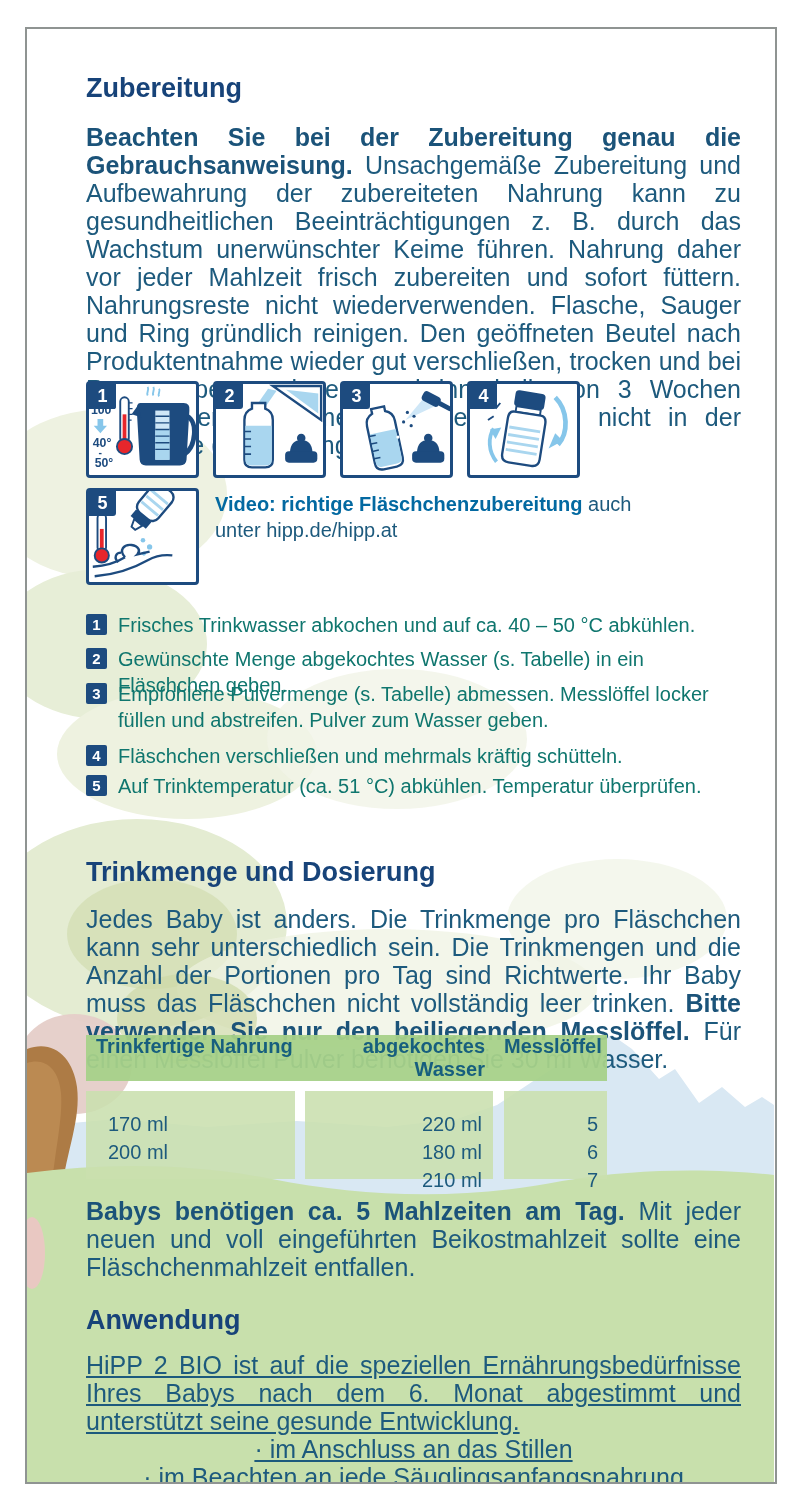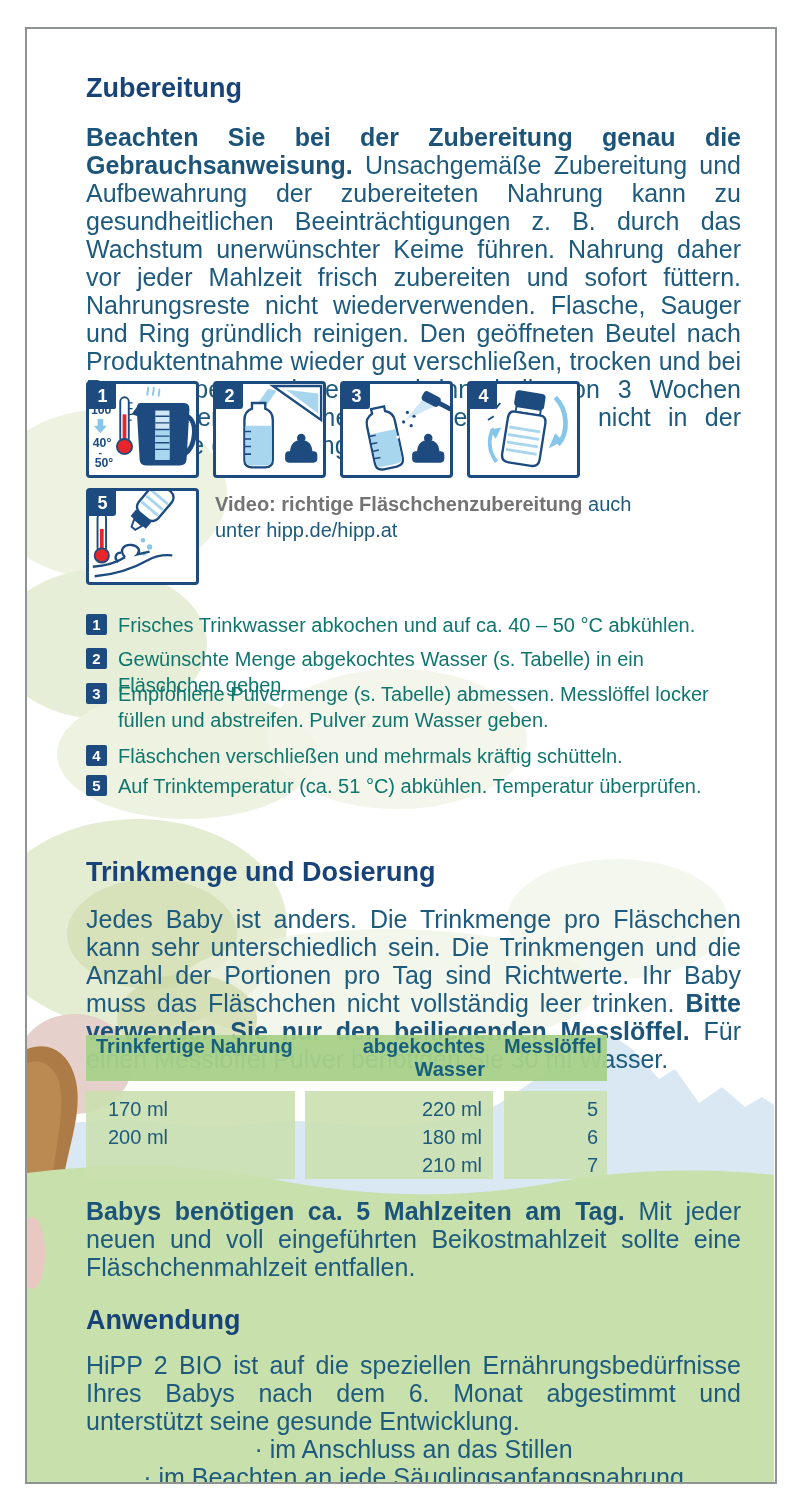--- a/index.html
+++ b/index.html
@@ -23,39 +23,39 @@
     border:3px solid #1d4b7f; border-radius:4px; z-index:10;
   }
   .picto svg { width:100%; height:100%; display:block; }
   .picto .num {
     position:absolute; left:0; top:0; width:27px; height:25px; background:#1d4b7f;
     color:#fff; font-size:18px; font-weight:bold; display:flex; align-items:center;
     justify-content:center; border-radius:0 0 3px 0;
   }
   .video-note { position:absolute; left:188px; top:462px; width:445px; z-index:10;
     color:#1d5a7d; font-size:20px; line-height:26px; }
-  .video-note b { color:#737373; }
+  .video-note b { color:#0369a1; }
   .step { position:absolute; left:59px; width:648px; display:flex; gap:11px; z-index:10; }
   .badge {
     flex:0 0 auto; width:21px; height:21px; margin-top:2px; background:#1d4b7f; color:#fff;
     font-size:15px; font-weight:bold; display:flex; align-items:center; justify-content:center;
     border-radius:2px;
   }
   .stext { color:#0f766e; font-size:20px; line-height:26px; }
   .thead {
     position:absolute; left:59px; top:1006px; width:521px; height:46px; z-index:10;
     background:rgba(166,209,137,0.95); display:flex; align-items:flex-start;
     color:#175f7e; font-size:20px; font-weight:bold;
   }
   .thead .hc1 { width:209px; padding-left:10px; }
   .thead .hc2 { width:188px; margin-left:10px; text-align:right; padding-right:8px; }
   .thead .hc3 { width:103px; margin-left:11px; text-align:right; padding-right:7px; }
   .tcol {
     position:absolute; top:1062px; height:88px; z-index:10;
-    background:rgba(201,223,174,0.88); padding-top:4px;
+    background:rgba(201,223,174,0.88); padding-top:19px;
     color:#1d5a7d; font-size:20px; line-height:28px;
   }
   .tcol div { height:28px; }
   .col1 { left:59px; width:209px; padding-left:22px; }
   .col2 { left:278px; width:188px; text-align:right; padding-right:11px; }
   .col3 { left:477px; width:103px; text-align:right; padding-right:9px; }
   .bullets div { text-align:center; }
   svg .nv { stroke:#1d4b7f; }
   svg text { font-family:"Liberation Sans", sans-serif; font-weight:bold; fill:#1d4b7f; font-size:13px; }
 </style>
@@ -245,21 +245,21 @@
       <div>5</div>
       <div>6</div>
       <div>7</div>
     </div>
 
     <div class="para txt" style="left:59px;top:1168px;">
       <b>Babys benötigen ca. 5 Mahlzeiten am Tag.</b><span> Mit jeder neuen und voll eingeführten Beikostmahlzeit sollte eine Fläschchenmahlzeit entfallen.</span>
     </div>
 
     <h2 style="left:59px;top:1276px;">Anwendung</h2>
-    <div class="para txt" style="left:59px;top:1322px;">
+    <div class="para txt" style="left:59px;top:1322px;text-decoration:underline;">
       <span>HiPP 2 BIO ist auf die speziellen Ernährungsbedürfnisse Ihres Babys nach dem 6. Monat abgestimmt und unterstützt seine gesunde Entwicklung.</span>
       <div class="bullets">
         <div>· im Anschluss an das Stillen</div>
         <div>· im Beachten an jede Säuglingsanfangsnahrung</div>
       </div>
     </div>
 
   </div>
 </div>
 

